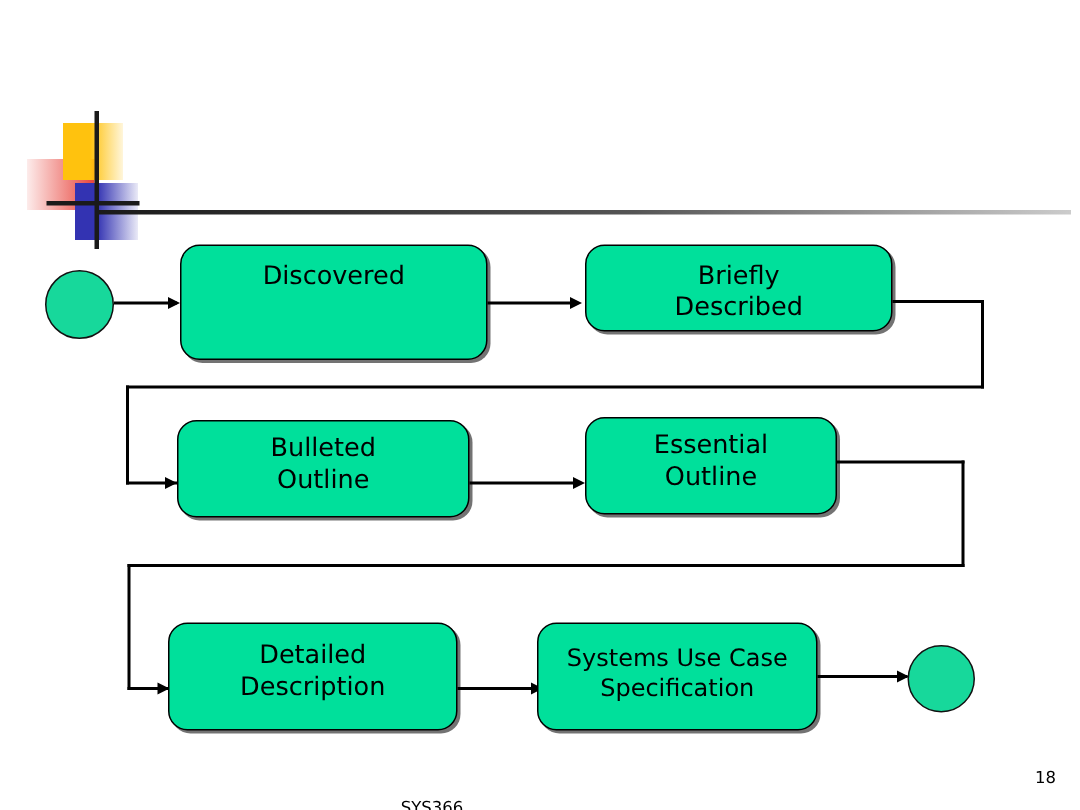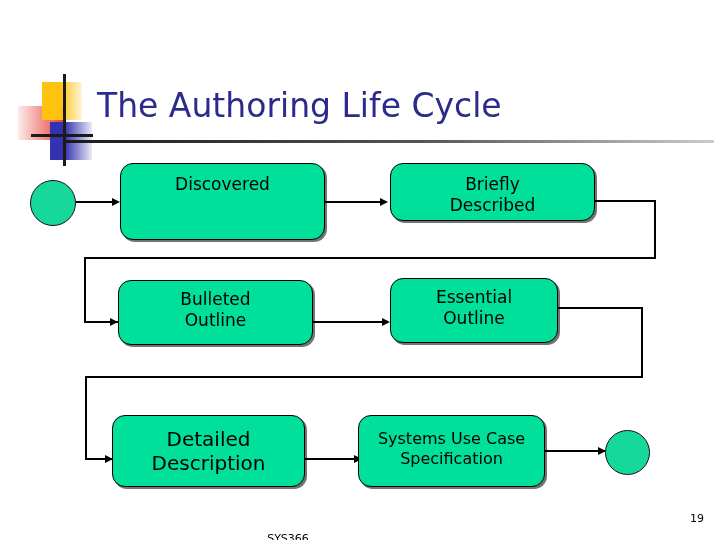--- a/index.html
+++ b/index.html
@@ -159,21 +159,20 @@
 <div id="slide">
 
   <div id="title-deco">
     <div class="deco-sq deco-red"></div>
     <div class="deco-sq deco-yellow"></div>
     <div class="deco-sq deco-blue"></div>
     <div class="deco-sq deco-vline"></div>
     <div class="deco-sq deco-hline"></div>
   </div>
 
-  <div id="page-title">The Authoring Life Cycle</div>
   <div id="title-rule"></div>
 
   <div id="diagram">
 
     <div class="node-circle" style="left:30px; top:180px; width:46px; height:46px;"></div>
 
     <div class="conn h" style="left:76px; top:201px; width:42px;"></div>
     <div class="arrowhead" style="left:112px; top:198px;"></div>
 
     <div class="state-box" style="left:120px; top:163px; width:205px; height:77px; font-size:17px; align-items:flex-start; padding-top:10px;">
@@ -214,21 +213,21 @@
       </span>
     </div>
 
     <div class="conn h" style="left:558px; top:307px; width:85px;"></div>
     <div class="conn v" style="left:641px; top:307px; height:71px;"></div>
     <div class="conn h" style="left:85px; top:376px; width:558px;"></div>
     <div class="conn v" style="left:85px; top:376px; height:84px;"></div>
     <div class="conn h" style="left:85px; top:458px; width:28px;"></div>
     <div class="arrowhead" style="left:105px; top:455px;"></div>
 
-    <div class="state-box" style="left:112px; top:415px; width:193px; height:72px; font-size:20px; align-items:flex-start; padding-top:11px;">
+    <div class="state-box" style="left:112px; top:415px; width:193px; height:72px; font-size:17px; align-items:flex-start; padding-top:11px;">
       <span class="lbl">
         <span>Detailed</span><br>
         <span>Description</span>
       </span>
     </div>
 
     <div class="conn h" style="left:305px; top:458px; width:55px;"></div>
     <div class="arrowhead" style="left:354px; top:455px;"></div>
 
     <div class="state-box" style="left:358px; top:415px; width:187px; height:72px; font-size:16px; align-items:flex-start; padding-top:13px;">
@@ -239,15 +238,15 @@
     </div>
 
     <div class="conn h" style="left:545px; top:450px; width:60px;"></div>
     <div class="arrowhead" style="left:598px; top:447px;"></div>
 
     <div class="node-circle" style="left:605px; top:430px; width:45px; height:45px;"></div>
 
   </div>
 
   <div id="footer-center">SYS366</div>
-  <div id="footer-page">19</div>
+  <div id="footer-page">18</div>
 
 </div>
 
 </body></html>

